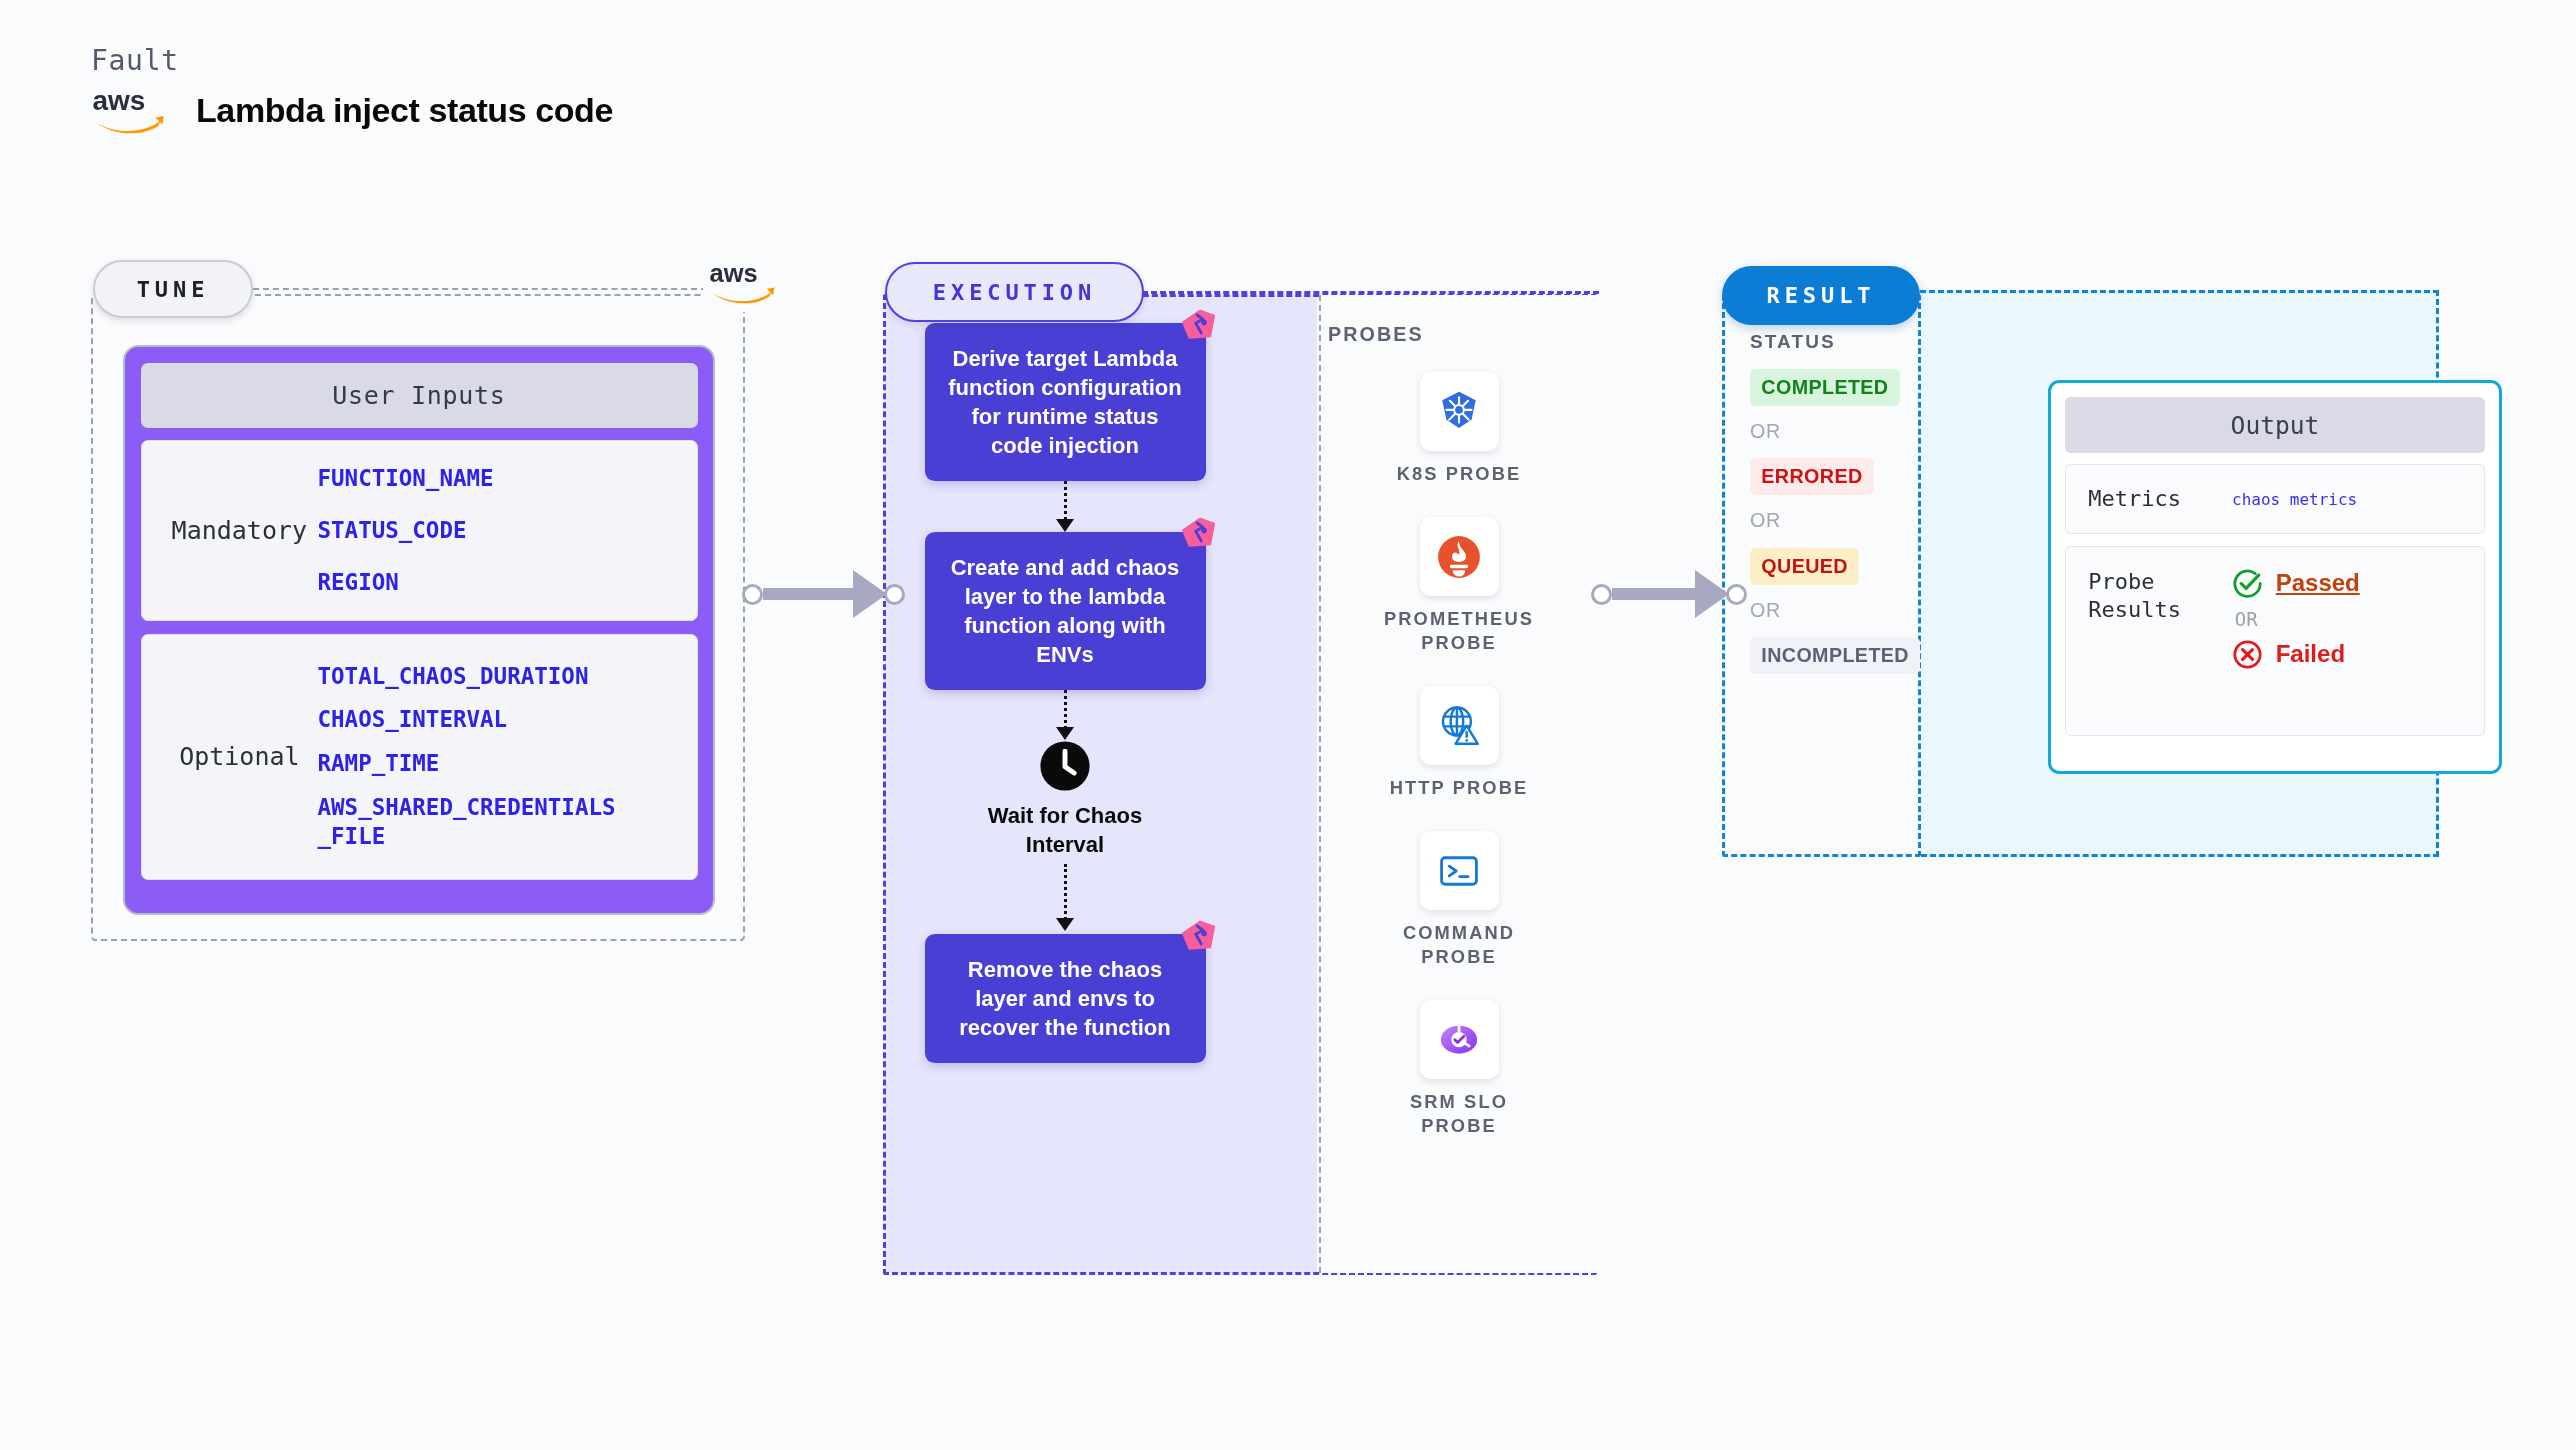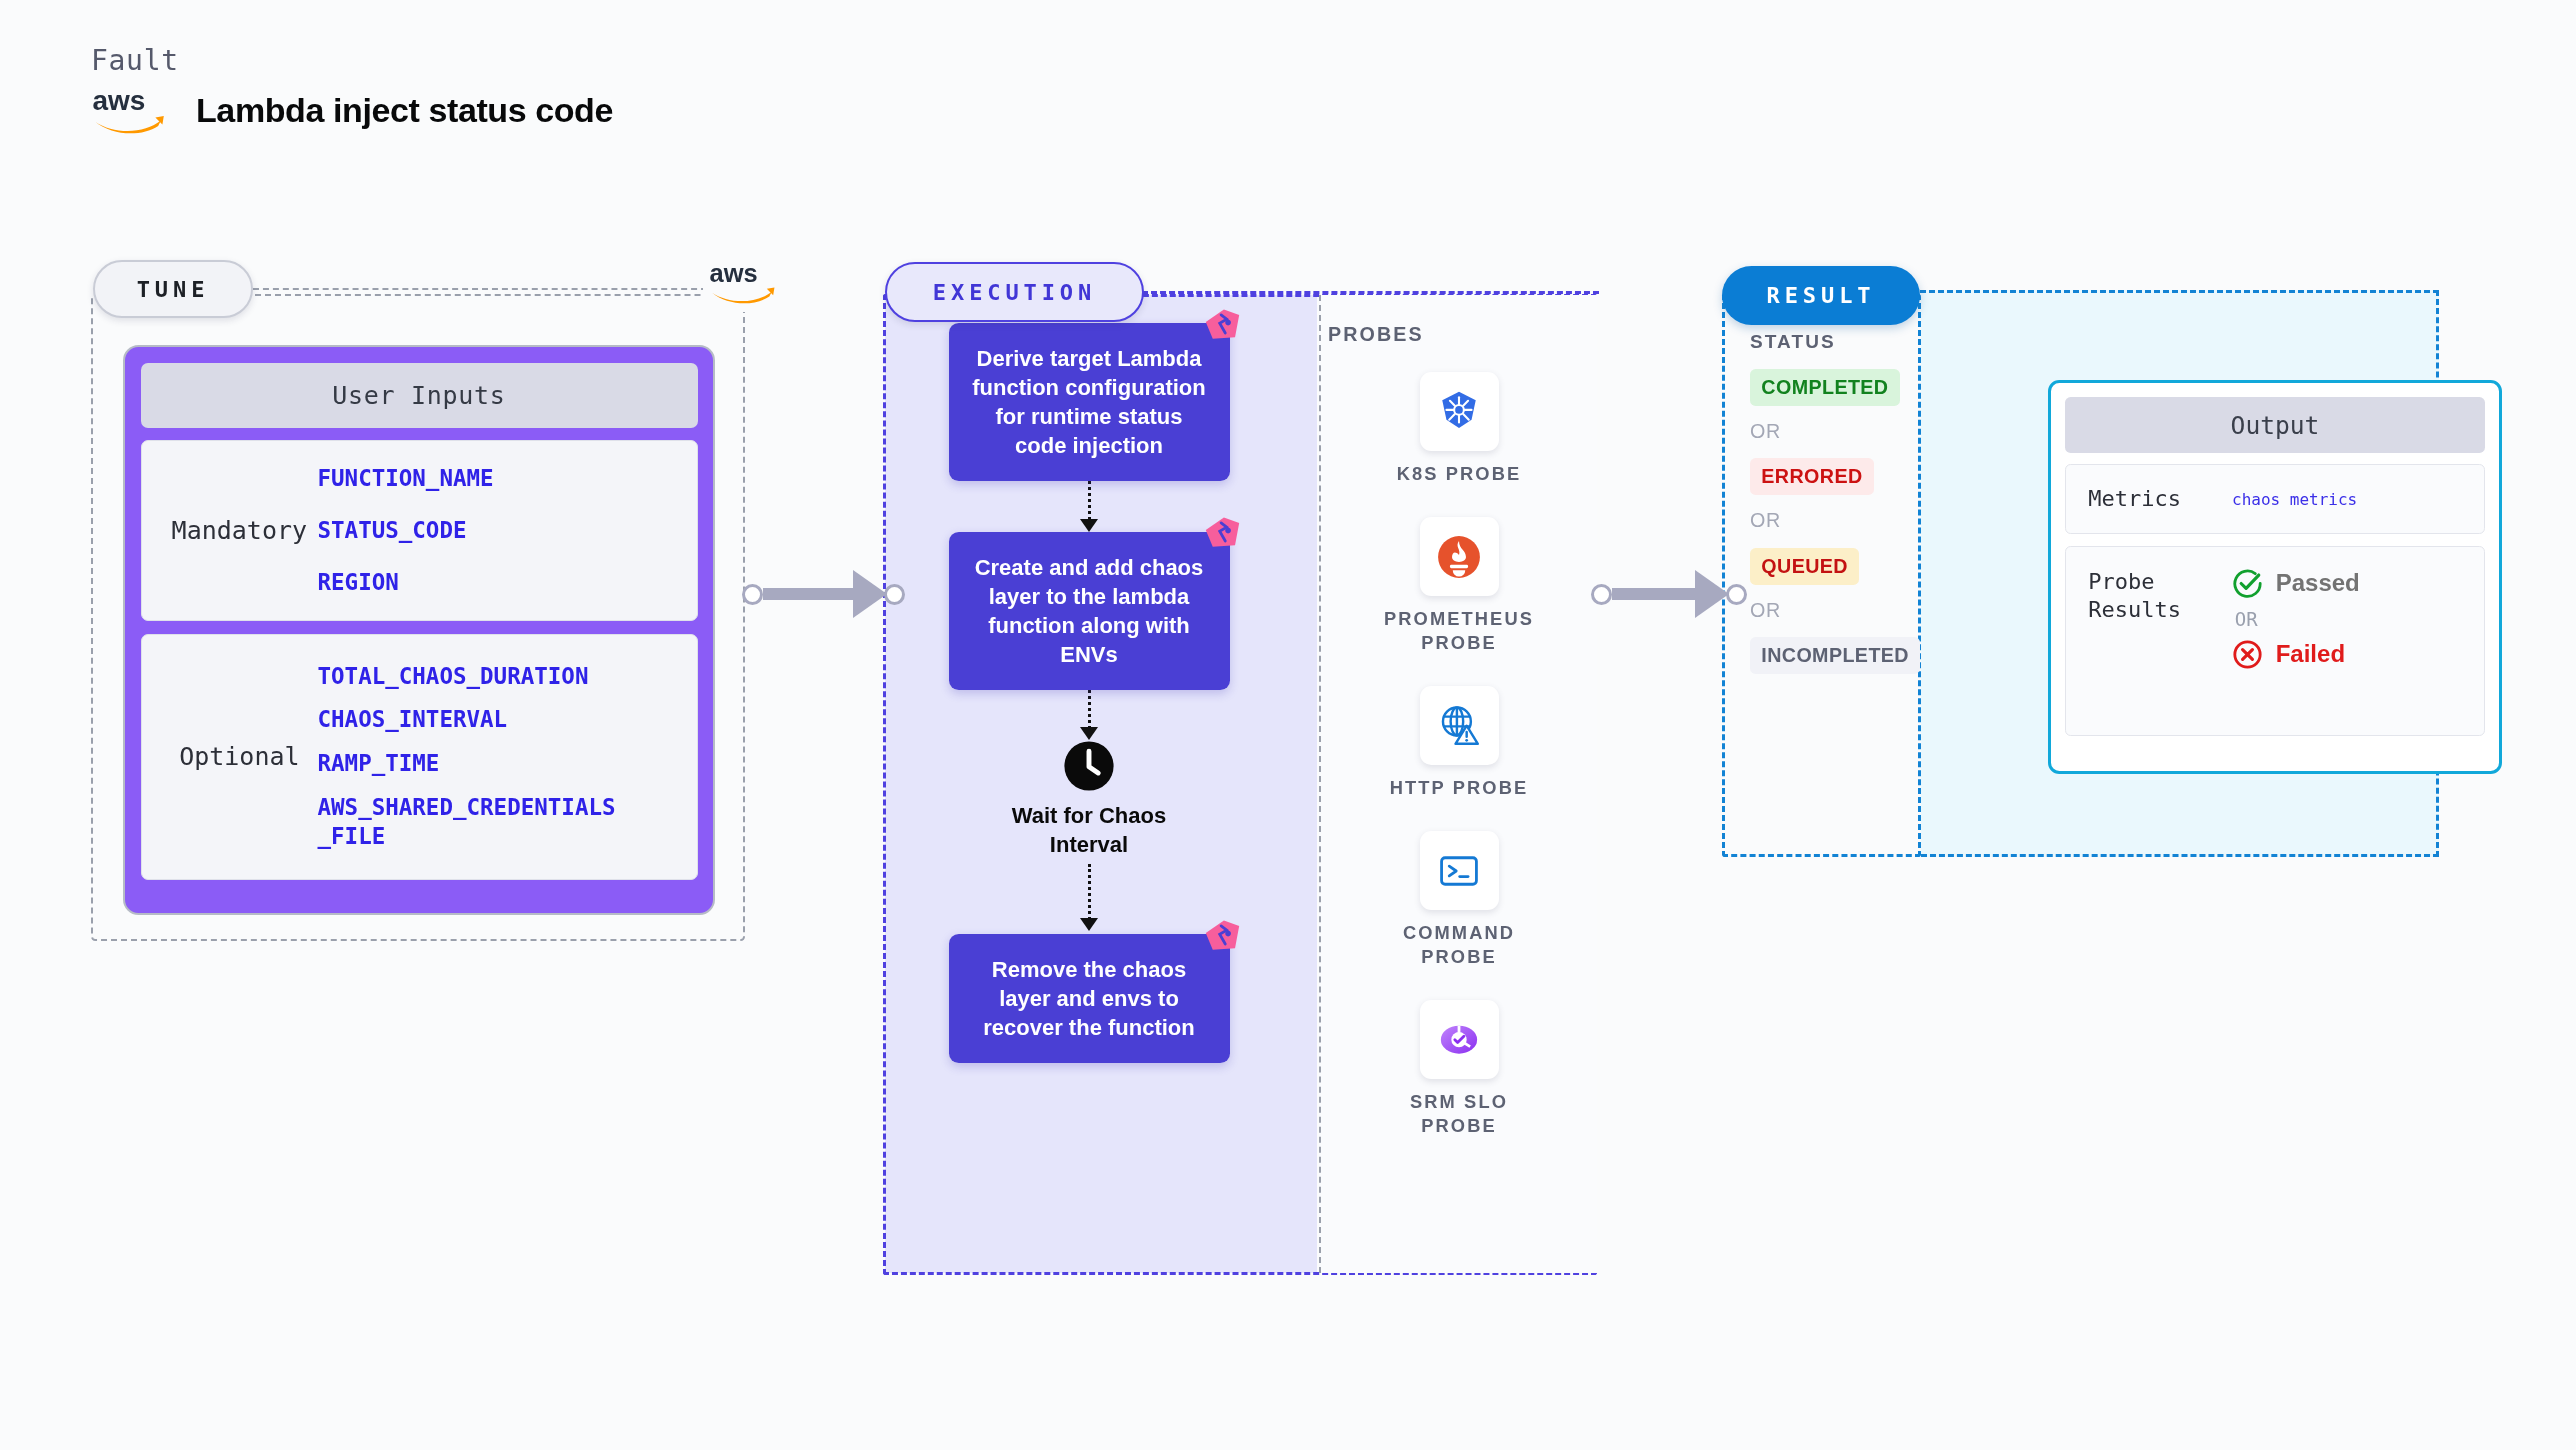--- a/index.html
+++ b/index.html
@@ -99,21 +99,21 @@
   #exec-pill {
     left: 885px; top: 262px; width: 259px; height: 60px;
     background: #e8e8fb; border: 2.1px solid #4f41e0; color: #4136d6;
     font-size: 22px; letter-spacing: 4.9px;
   }
   #exec-dash {
     position: absolute; left: 1142px; top: 291px; width: 457px; height: 0;
     border-top: 3.5px dashed #4f41e0; z-index: 5;
   }
 
-  .flow { position: absolute; left: 873px; top: 323px; width: 432px;
+  .flow { position: absolute; left: 849px; top: 323px; width: 432px;
           display: flex; flex-direction: column; align-items: center; }
   .step {
     position: relative; width: 281px;
     background: #4a3fd4; border-radius: 9.8px;
     color: #fff; font-weight: bold; font-size: 22px; line-height: 1.32;
     text-align: center; padding: 21px 18.3px;
     box-shadow: 0 3.5px 9.8px rgba(60,50,180,.22);
   }
   .step-w1 { width: 281px; }
   .litmus { position: absolute; right: -12.7px; top: -18.3px; width: 39px; height: 38px; }
@@ -200,21 +200,21 @@
     font-family: "DejaVu Sans Mono", monospace; font-size: 22px; color: #2c2f38;
     line-height: 1.3;
   }
   .out-val-metrics {
     font-family: "DejaVu Sans Mono", monospace; font-size: 16px; color: #3b2fe8;
   }
   .res-line { display:flex; align-items:center; }
   .res-line + .res-or { margin: 9.8px 0 8.4px 2.8px; font-family:"DejaVu Sans Mono", monospace;
                         font-size: 19px; color: #9aa0ae; }
   .res-txt { margin-left: 12.7px; font-size: 24px; font-weight: bold; }
-  .res-pass { color: #737373; }
+  .res-pass { color: #c2410c; text-decoration: underline; }
   .res-fail { color: #e01b1b; }
 
   
   .bigarrow { position: absolute; display:flex; align-items:center; z-index: 7; }
   .ba-dot {
     width: 21px; height: 21px; border-radius: 50%;
     background: #fff; border: 3.5px solid #a7a9c0; flex: none;
   }
   .ba-bar { height: 11.3px; background: #a7a9c0; flex: none; }
   .ba-head {

